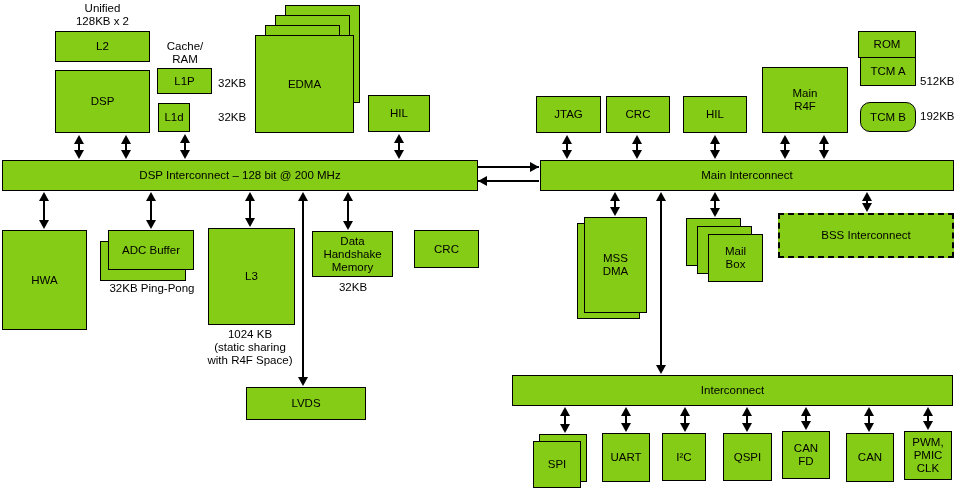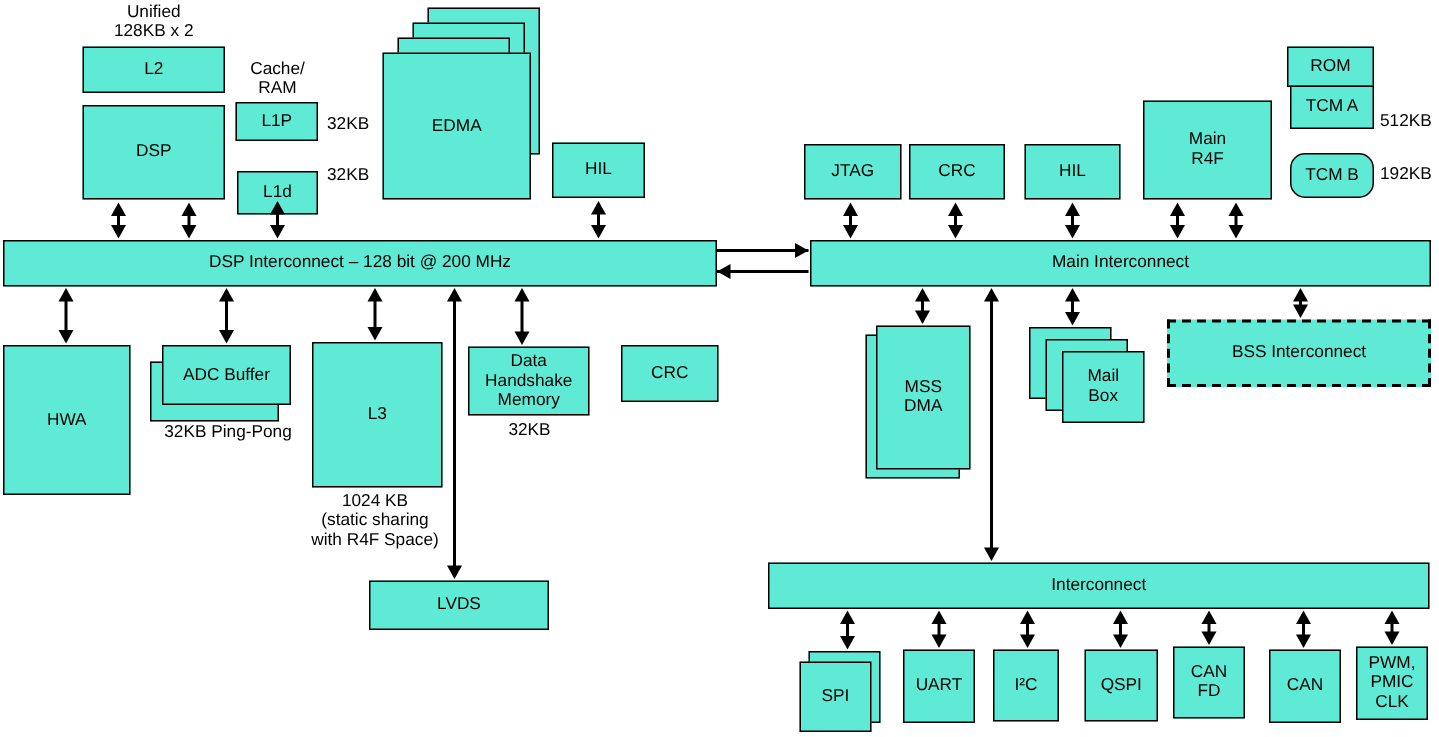--- a/index.html
+++ b/index.html
@@ -1,18 +1,18 @@
 <!DOCTYPE html>
 <html><head>
 <meta charset="utf-8">
 <style>
   html,body{margin:0;padding:0;background:#ffffff;}
   .canvas{position:relative;width:959px;height:491px;background:#ffffff;
           font-family:"Liberation Sans",sans-serif;color:#000;overflow:hidden;}
-  .bx{position:absolute;box-sizing:border-box;border:1.5px solid #000;background:#5eead4;
+  .bx{position:absolute;box-sizing:border-box;border:1.5px solid #000;background:#84cc16;
       display:flex;align-items:center;justify-content:center;text-align:center;
       font-size:11.5px;line-height:13px;white-space:pre-line;}
   .dashed{border:2px dashed #000;}
   .cap{position:absolute;font-size:11.5px;line-height:13px;text-align:center;white-space:pre-line;}
   .cap-l{text-align:left;}
   .varrow{position:absolute;width:10px;}
   .varrow .ln{position:absolute;left:4px;width:2px;top:7px;bottom:7px;background:#000;}
   .varrow .up{position:absolute;left:0;top:0;width:0;height:0;
               border-left:5px solid transparent;border-right:5px solid transparent;border-bottom:9px solid #000;}
   .varrow .dn{position:absolute;left:0;bottom:0;width:0;height:0;
@@ -31,21 +31,21 @@
 
   <div class="cap" style="left:40px;top:2px;width:125px;">Unified
 128KB x 2</div>
   <div class="bx" style="left:55px;top:31px;width:95px;height:31px;">L2</div>
   <div class="bx" style="left:55px;top:70px;width:95px;height:63px;">DSP</div>
 
   <div class="cap" style="left:155px;top:40px;width:60px;">Cache/
 RAM</div>
   <div class="bx" style="left:157px;top:68px;width:55px;height:26px;">L1P</div>
   <div class="cap cap-l" style="left:218px;top:77px;width:40px;">32KB</div>
-  <div class="bx" style="left:158px;top:103px;width:54px;height:29px;margin-top:11px;">L1d</div>
+  <div class="bx" style="left:158px;top:103px;width:32px;height:29px;">L1d</div>
   <div class="cap cap-l" style="left:218px;top:111px;width:40px;">32KB</div>
 
   <div class="bx" style="left:285px;top:5px;width:75px;height:98px;"></div>
   <div class="bx" style="left:275px;top:15px;width:75px;height:98px;"></div>
   <div class="bx" style="left:265px;top:25px;width:75px;height:98px;"></div>
   <div class="bx" style="left:255px;top:35px;width:99px;height:98px;">EDMA</div>
 
   <div class="bx" style="left:368px;top:95px;width:62px;height:37px;">HIL</div>
 
   <div class="bx" style="left:2px;top:160px;width:476px;height:31px;">DSP Interconnect – 128 bit @ 200 MHz</div>

